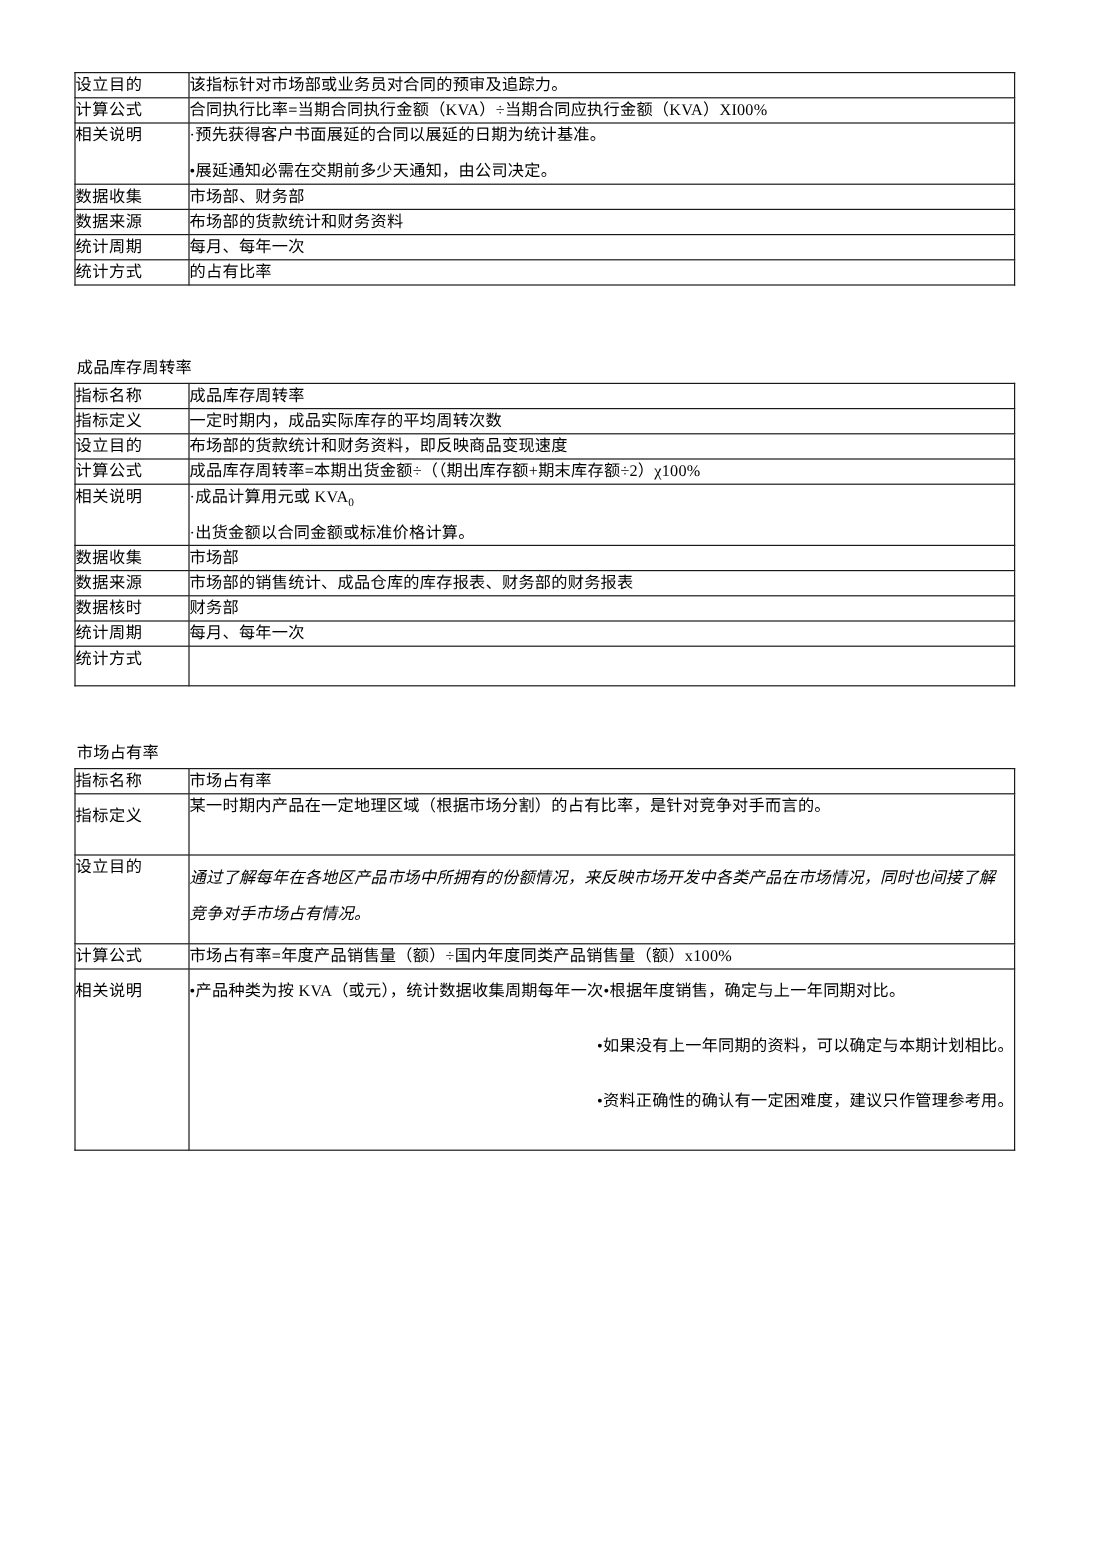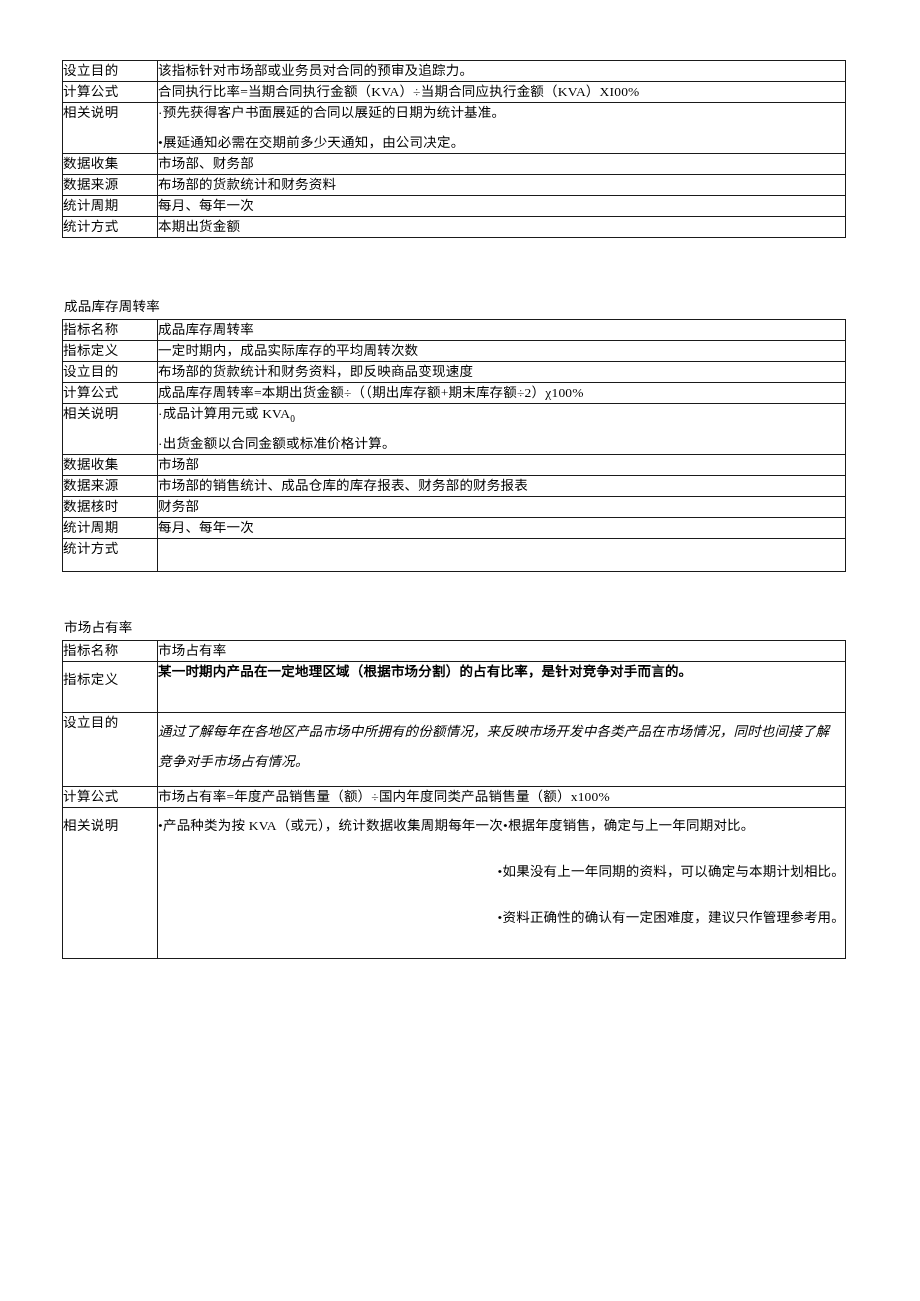--- a/index.html
+++ b/index.html
@@ -79,21 +79,21 @@
     margin-top: 14px;
   }
   .value-line.tight + .value-line.tight {
     margin-top: 10px;
   }
   .value-line.wide-gap + .value-line.wide-gap {
     margin-top: 26px;
     text-align: right;
   }
   .row-empty td { height: 32px; }
-  .row-pad-def td.value-cell { padding-bottom: 30px; font-weight: bold; }
+  .row-pad-def td.value-cell { padding-bottom: 30px; }
   .row-pad-def td.label-cell { padding-top: 8px; }
   .row-pad-purpose td.value-cell { padding-top: 9px; padding-bottom: 14px; font-style: italic; }
   .row-pad-notes3 td.value-cell { padding-top: 8px; padding-bottom: 30px; }
   .row-pad-notes3 td.label-cell { padding-top: 8px; }
 
   .table-gap {
     height: 60px;
   }
   .table-gap.small {
     height: 47px;
@@ -146,21 +146,21 @@
         </tr>
         <tr>
           <td class="label-cell">统计周期</td>
           <td class="value-cell">
             <span class="value-line">每月、每年一次</span>
           </td>
         </tr>
         <tr>
           <td class="label-cell">统计方式</td>
           <td class="value-cell">
-            <span class="value-line">本期出货金额</span>
+            <span class="value-line">的占有比率</span>
           </td>
         </tr>
       </tbody>
     </table>
 
     <div class="table-gap"></div>
 
     <div class="section-heading">成品库存周转率</div>
     <table class="indicator-table">
       <tbody>

